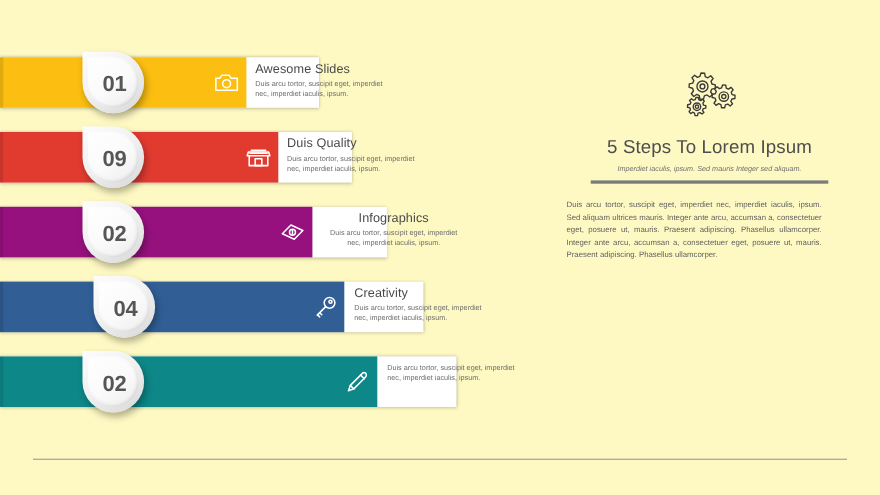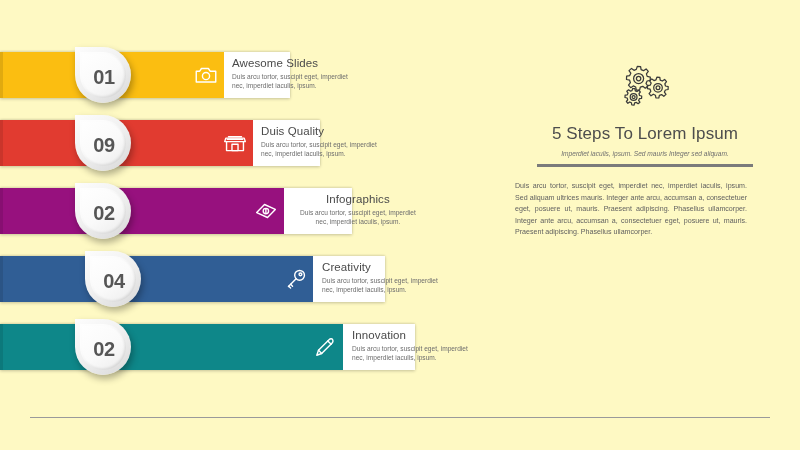--- a/index.html
+++ b/index.html
@@ -186,21 +186,20 @@
       <div class="panel" style="width:415px;"></div>
       <div class="bar" style="width:343px;background:#0E8789;"></div>
       <span class="icon" style="left:312px;">
         <svg viewBox="0 0 24 24" width="26" height="26" fill="none" stroke="#ffffff" stroke-width="1.3" stroke-linecap="round" stroke-linejoin="round">
           <path d="M18.6 4.6a2.6 2.6 0 0 1 0 3.7L8.9 18 4.4 19.6l1.6-4.5 9.7-9.7a2.6 2.6 0 0 1 2.9-.8z"></path>
           <path d="M14.6 6.4l3.1 3.1"></path>
           <path d="M6 15.1l3 3"></path>
         </svg>
       </span>
       <div class="txt" style="left:352px;">
-        <div class="title" style="color:#4a4a4a;">Innovation</div>
         <div class="desc">Duis arcu tortor, suscipit eget, imperdiet</div>
         <div class="desc" style="margin-top:0;">nec, imperdiet iaculis, ipsum.</div>
       </div>
       <div class="badge" style="left:75px;top:-5px;">
         <div class="inner">
           <span class="num">02</span>
         </div>
       </div>
     </div>
 

